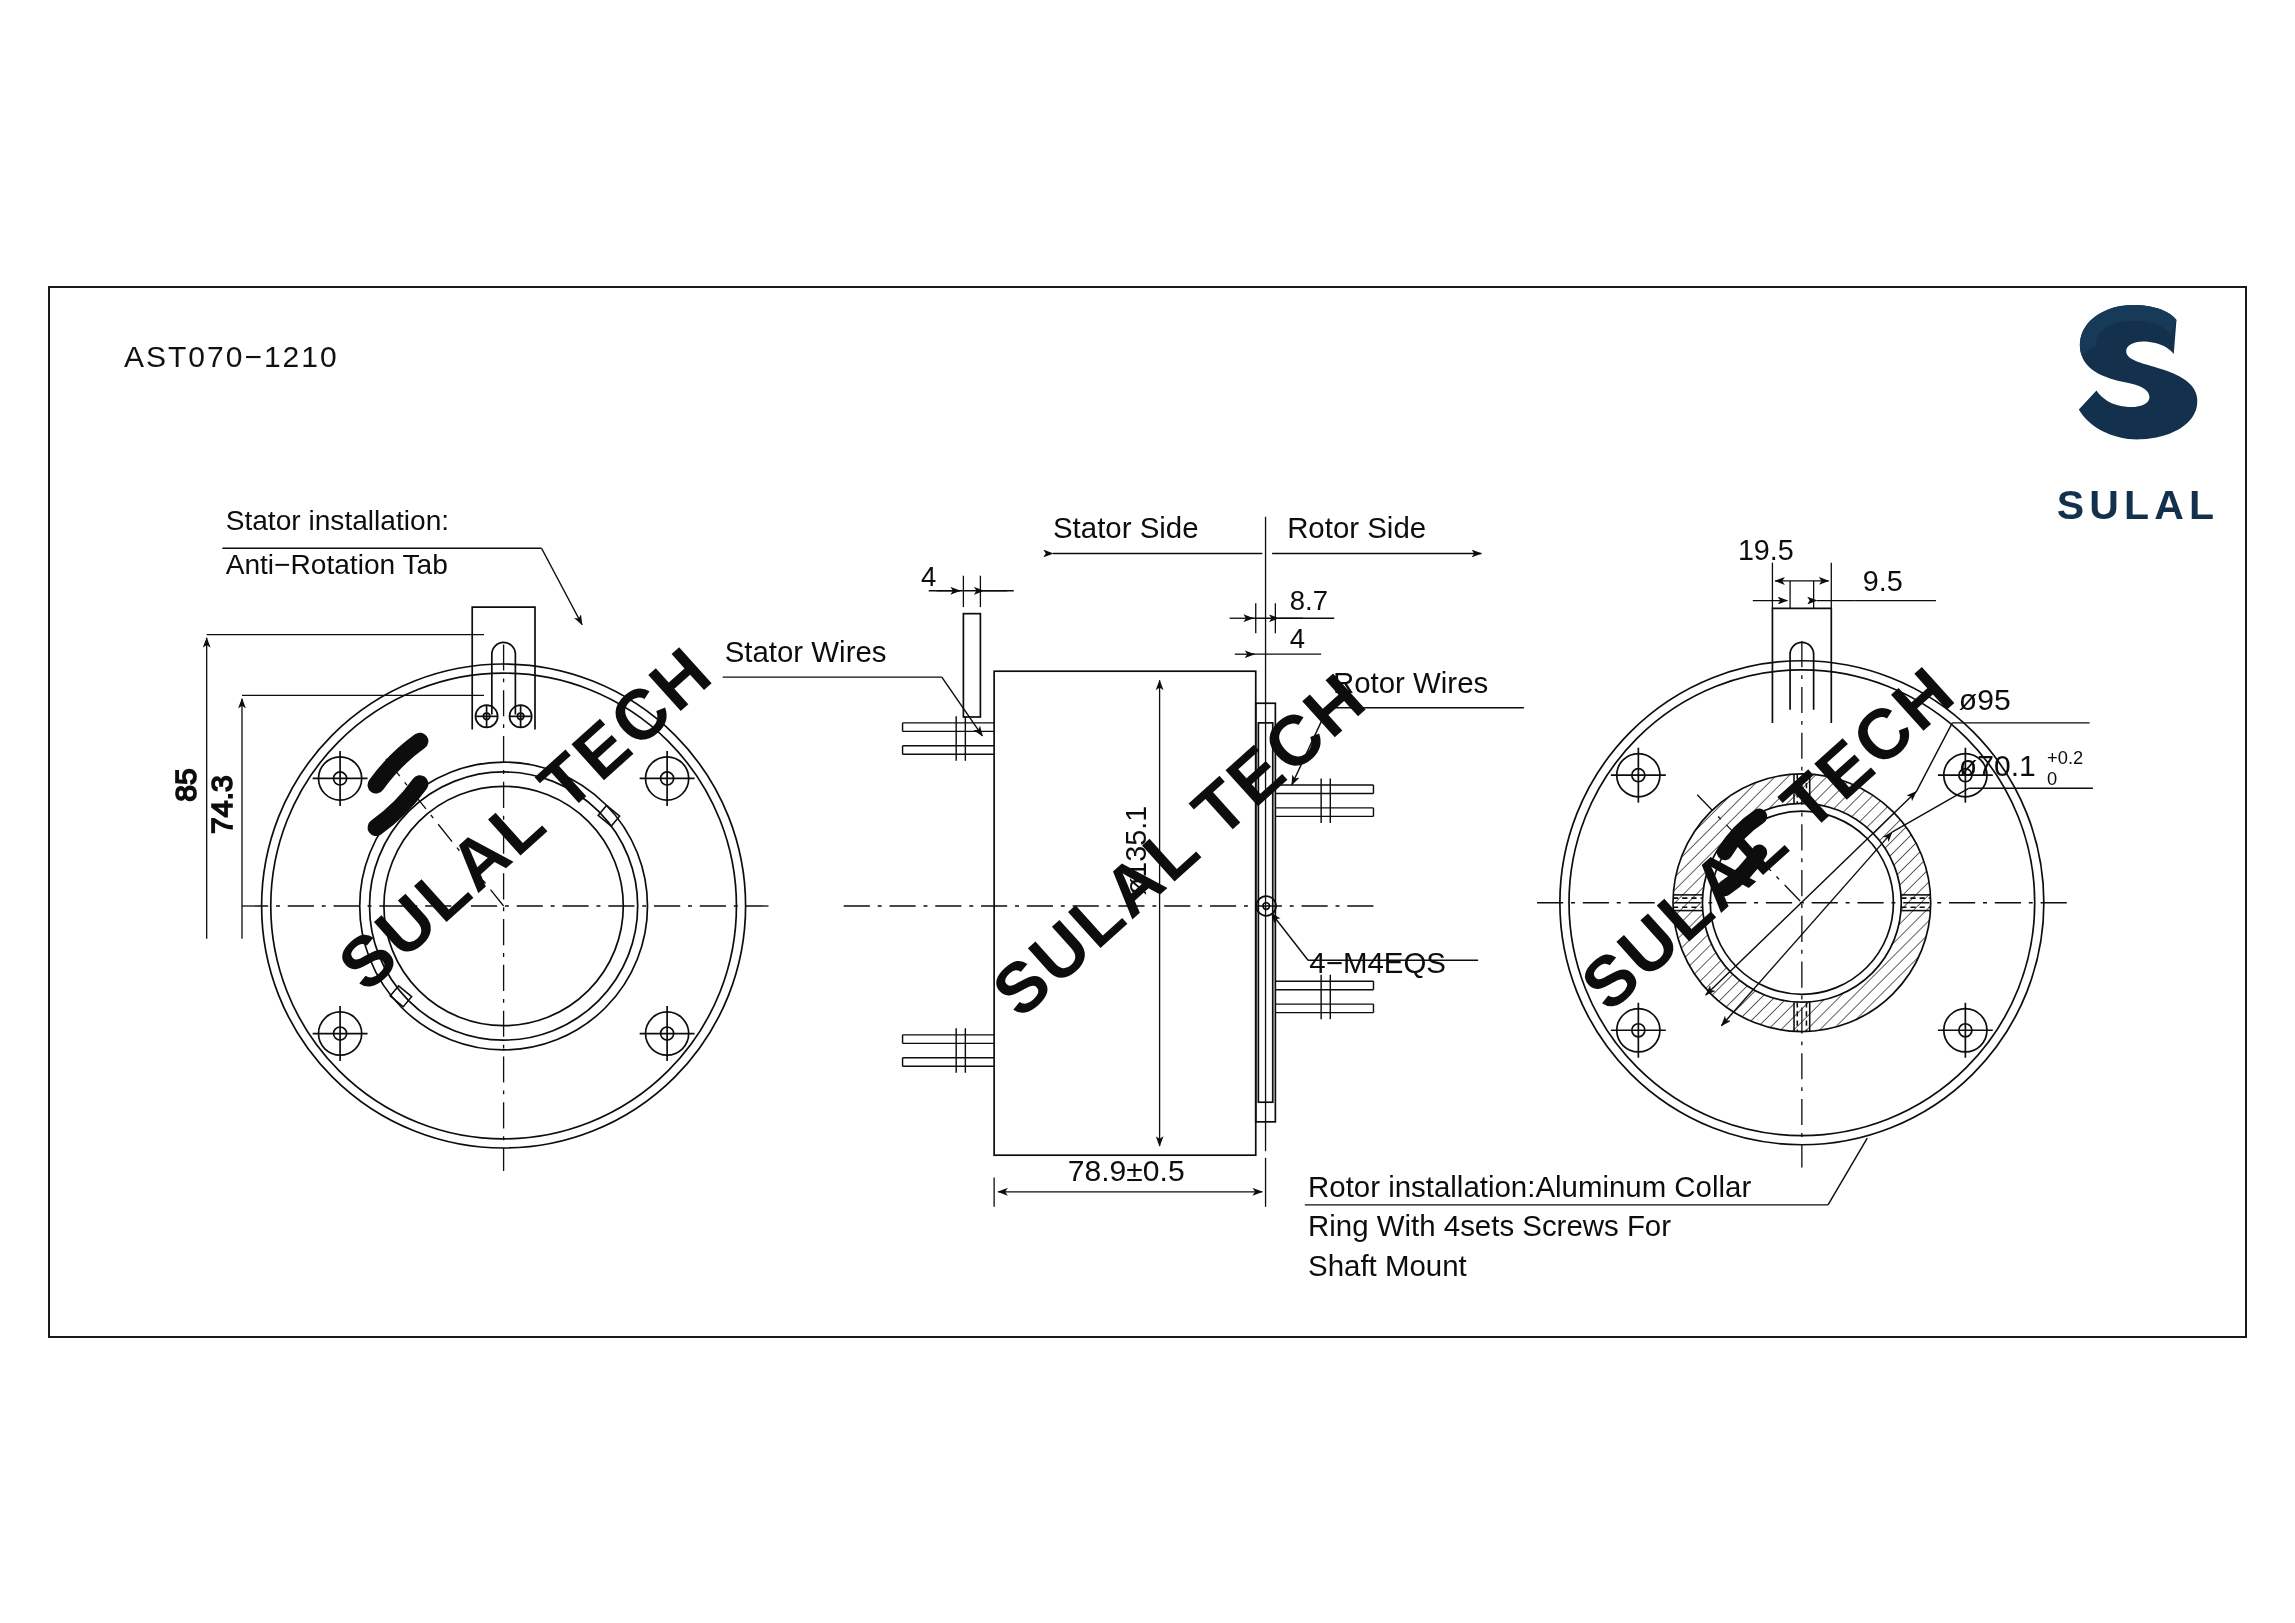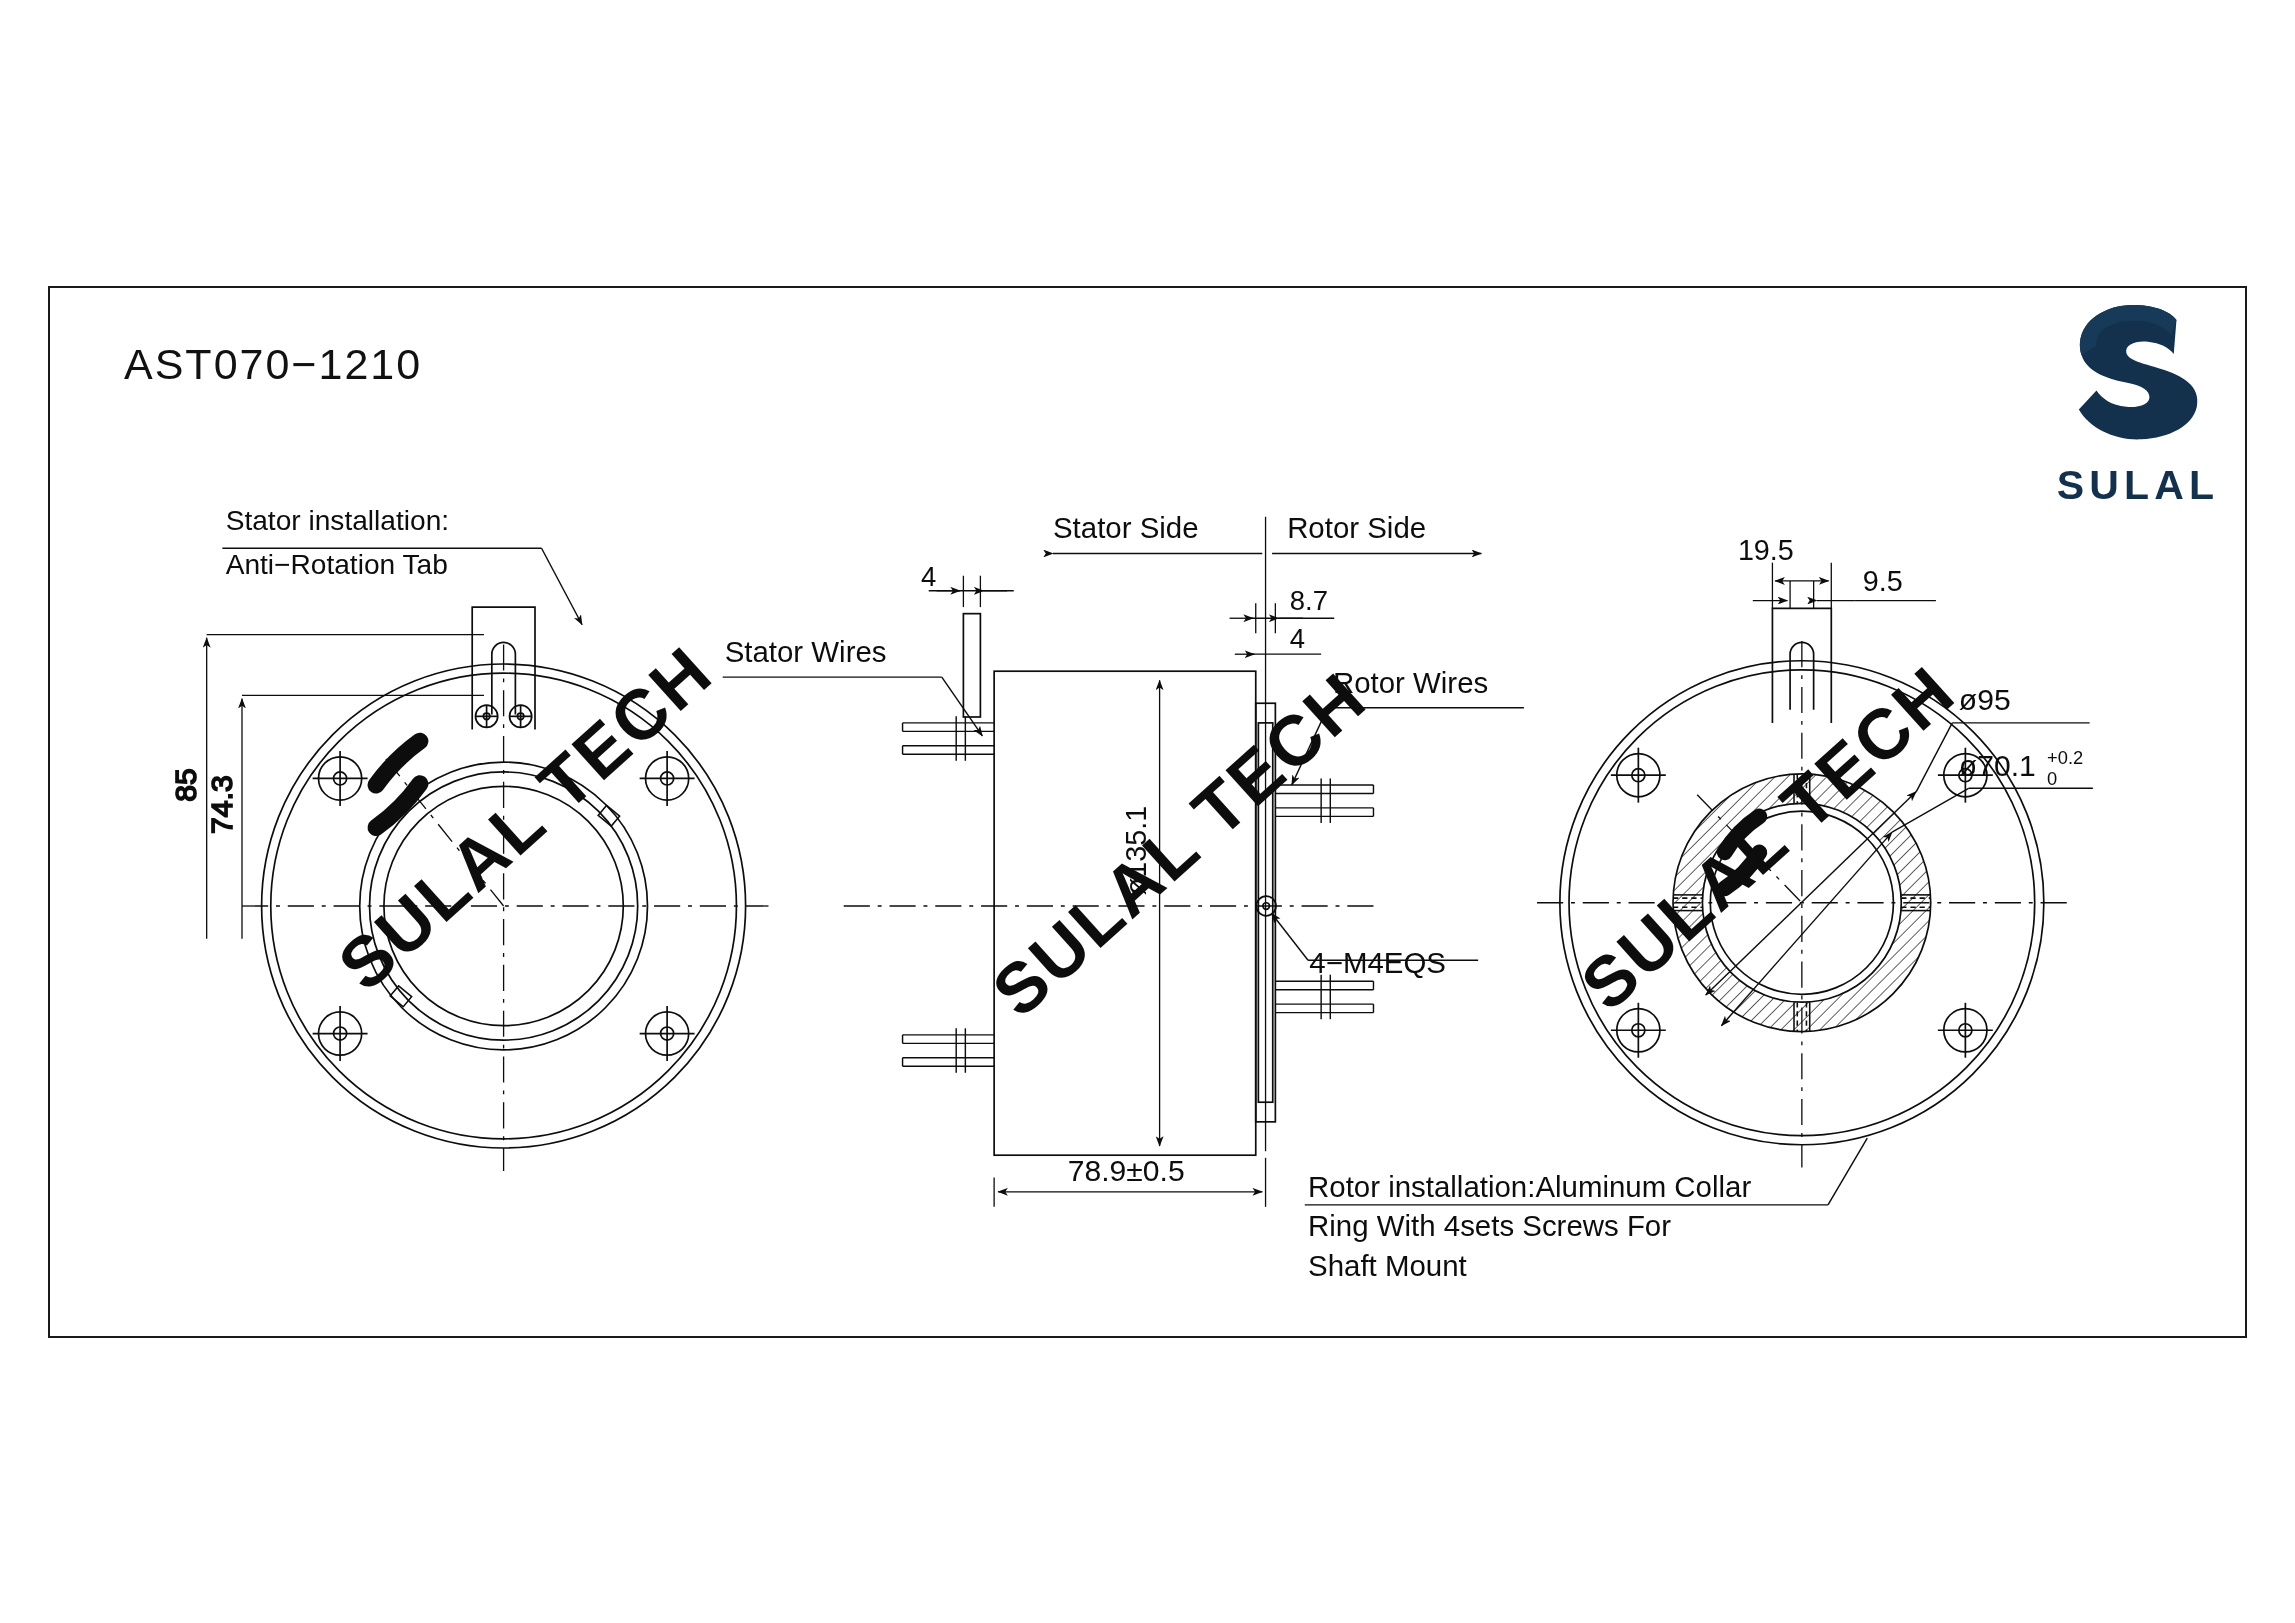--- a/index.html
+++ b/index.html
@@ -2,24 +2,24 @@
 <html style="font-size:10.5px"><head>
 <meta charset="utf-8">
 <style>
   html,body{margin:0;padding:0;background:#ffffff;}
   body{font-family:"Liberation Sans",sans-serif;}
   #sheet{position:relative;width:2295px;height:1623px;background:#fff;overflow:hidden;}
   #frame{position:absolute;left:48px;top:286px;width:2199px;height:1052px;border:2.6px solid #1a1a1a;box-sizing:border-box;background:#fff;}
   svg{display:block;}
   .dwg text{font-family:"Liberation Sans",sans-serif;fill:#0d0d0d;}
   .wm{fill:#d9d9d9;font-family:"Liberation Sans",sans-serif;font-weight:700;letter-spacing:4px;}
-  #title{position:absolute;left:124px;top:340px;font-size:43px;letter-spacing:2px;color:#111;font-family:"Liberation Sans",sans-serif;white-space:nowrap;}
+  #title{position:absolute;left:124px;top:340px;font-size:30px;letter-spacing:2px;color:#111;font-family:"Liberation Sans",sans-serif;white-space:nowrap;}
   #logo{position:absolute;right:62px;top:301px;width:190px;text-align:center;}
   #logo .mark{width:137px;height:160px;margin:0 auto;display:block;}
-  #logo .word{font-size:41px;font-weight:700;letter-spacing:5.2px;color:#13314c;margin-top:1px;font-family:"Liberation Sans",sans-serif;}
+  #logo .word{font-size:41px;font-weight:700;letter-spacing:5.2px;color:#13314c;margin-top:21px;font-family:"Liberation Sans",sans-serif;}
 </style>
 </head>
 <body>
 
 <div id="sheet">
 
   <div id="frame"></div>
 
   <div id="title">AST070−1210</div>
 

